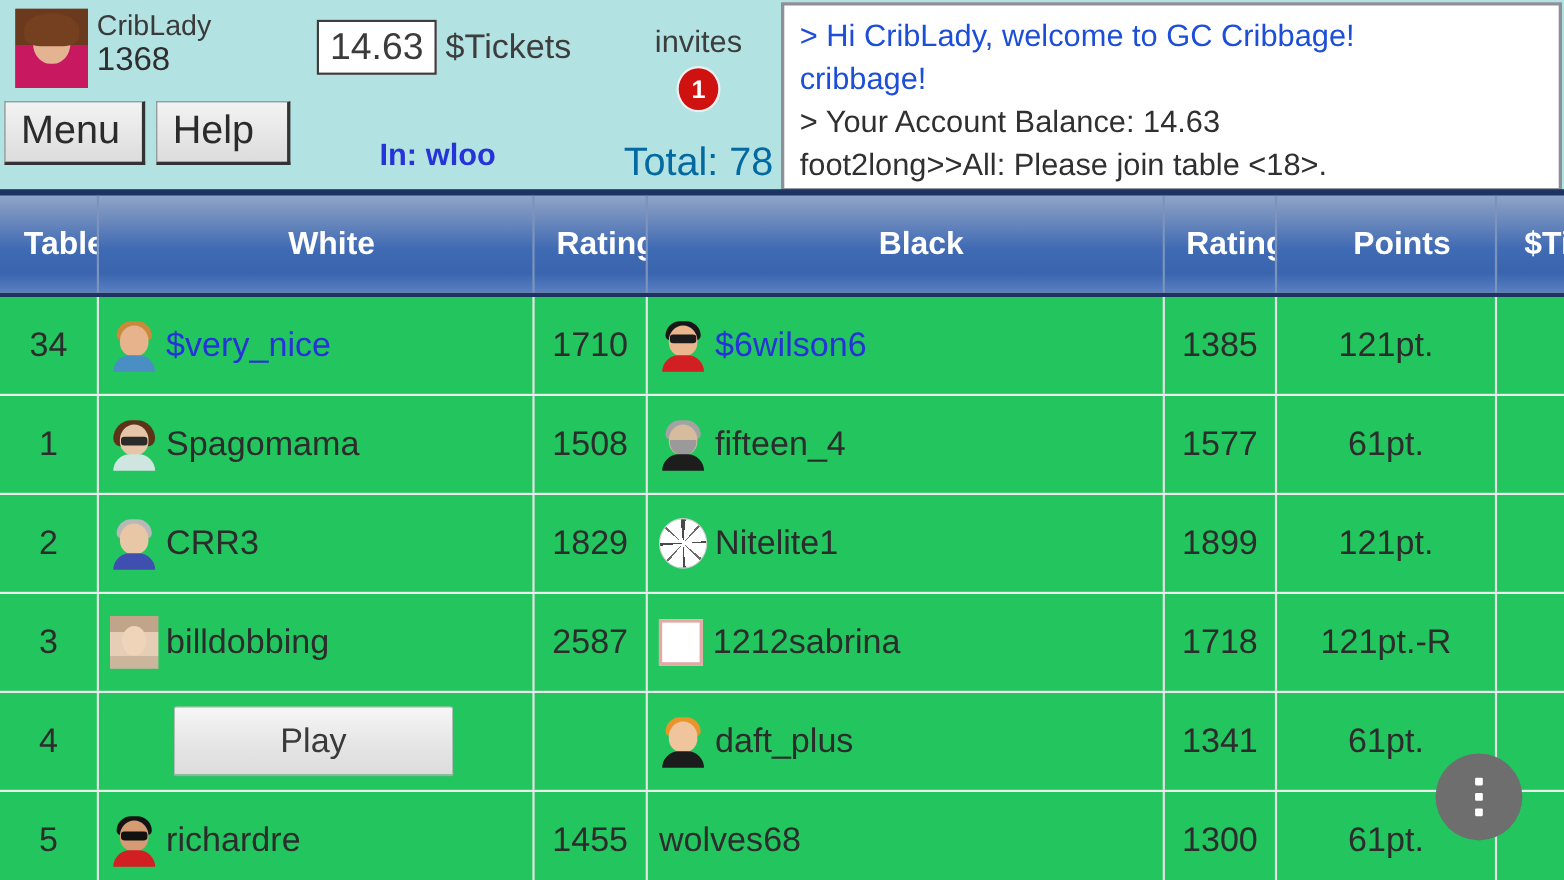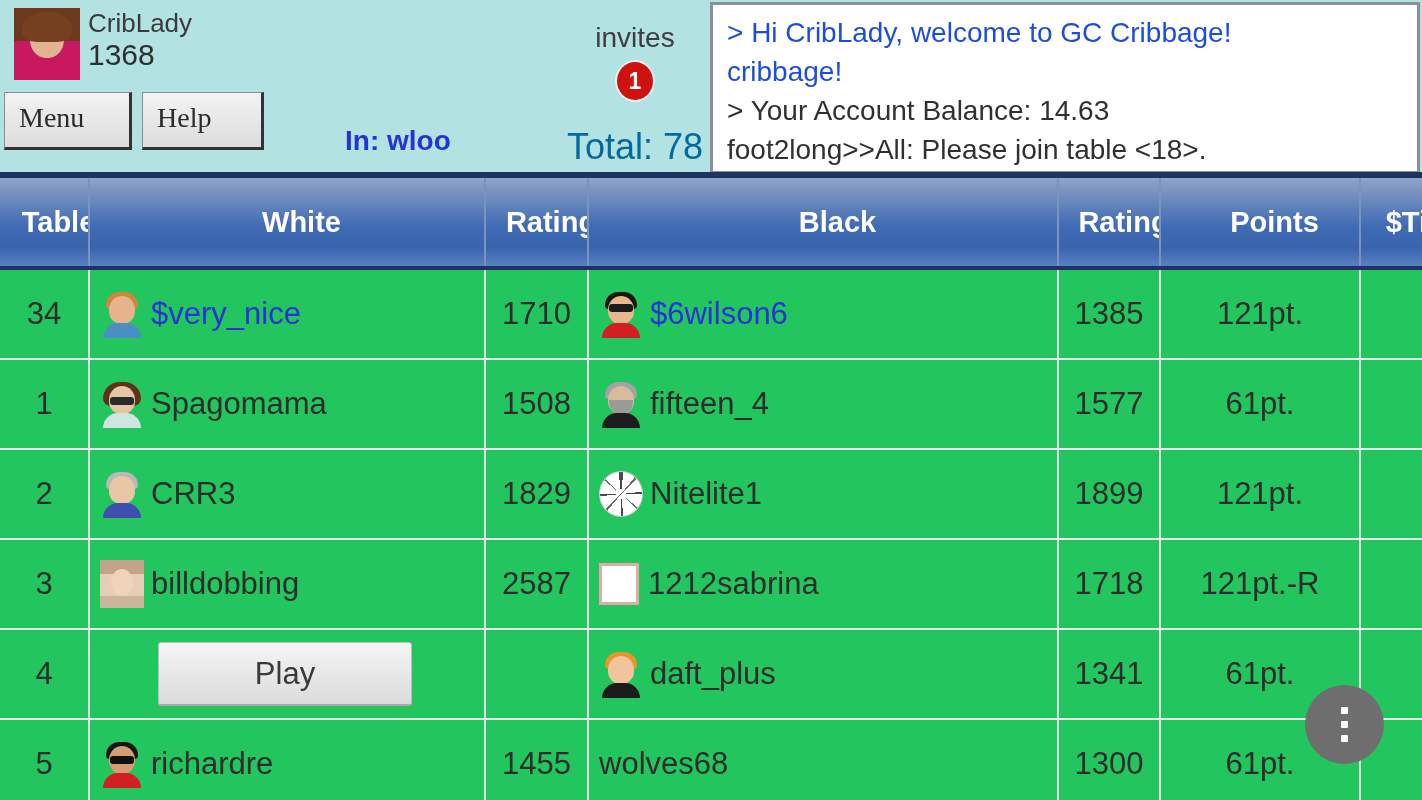--- a/index.html
+++ b/index.html
@@ -59,22 +59,22 @@
   }
 
   
   .btn-row { position: absolute; left: 4px; top: 92px; display: flex; gap: 10px; }
   .gbtn {
     background: linear-gradient(#f3f3f3, #dcdcdc);
     border: 1px solid #8d8d8d;
     border-bottom: 3px solid #333;
     border-right: 3px solid #333;
     padding: 6px 14px 10px 14px;
-    font-size: 28px; color: #2b2b2b;
-    font-family: Liberation Serif, serif;
+    font-size: 36px; color: #2b2b2b;
+    font-family: Liberation Sans, sans-serif;
     line-height: 38px;
   }
   .gbtn.menu { min-width: 128px; }
   .gbtn.help { min-width: 122px; }
 
   
   .tickets-wrap {
     position: absolute; left: 288px; top: 18px;
     display: flex; align-items: center;
   }
@@ -274,20 +274,24 @@
         <div class="profile-name">CribLady</div>
         <div class="profile-rating">1368</div>
       </div>
     </div>
 
     <div class="btn-row">
       <div class="gbtn menu">Menu</div>
       <div class="gbtn help">Help</div>
     </div>
 
+    <div class="tickets-wrap">
+      <div class="tickets-box">14.63</div>
+      <div class="tickets-label">$Tickets</div>
+    </div>
 
     <div class="inroom">In: wloo</div>
 
     <div class="invites-wrap">
       <div class="invites-label">invites</div>
       <div class="invite-badge">1</div>
     </div>
     <div class="invites-total">Total: 78</div>
 
     <div class="chat">

